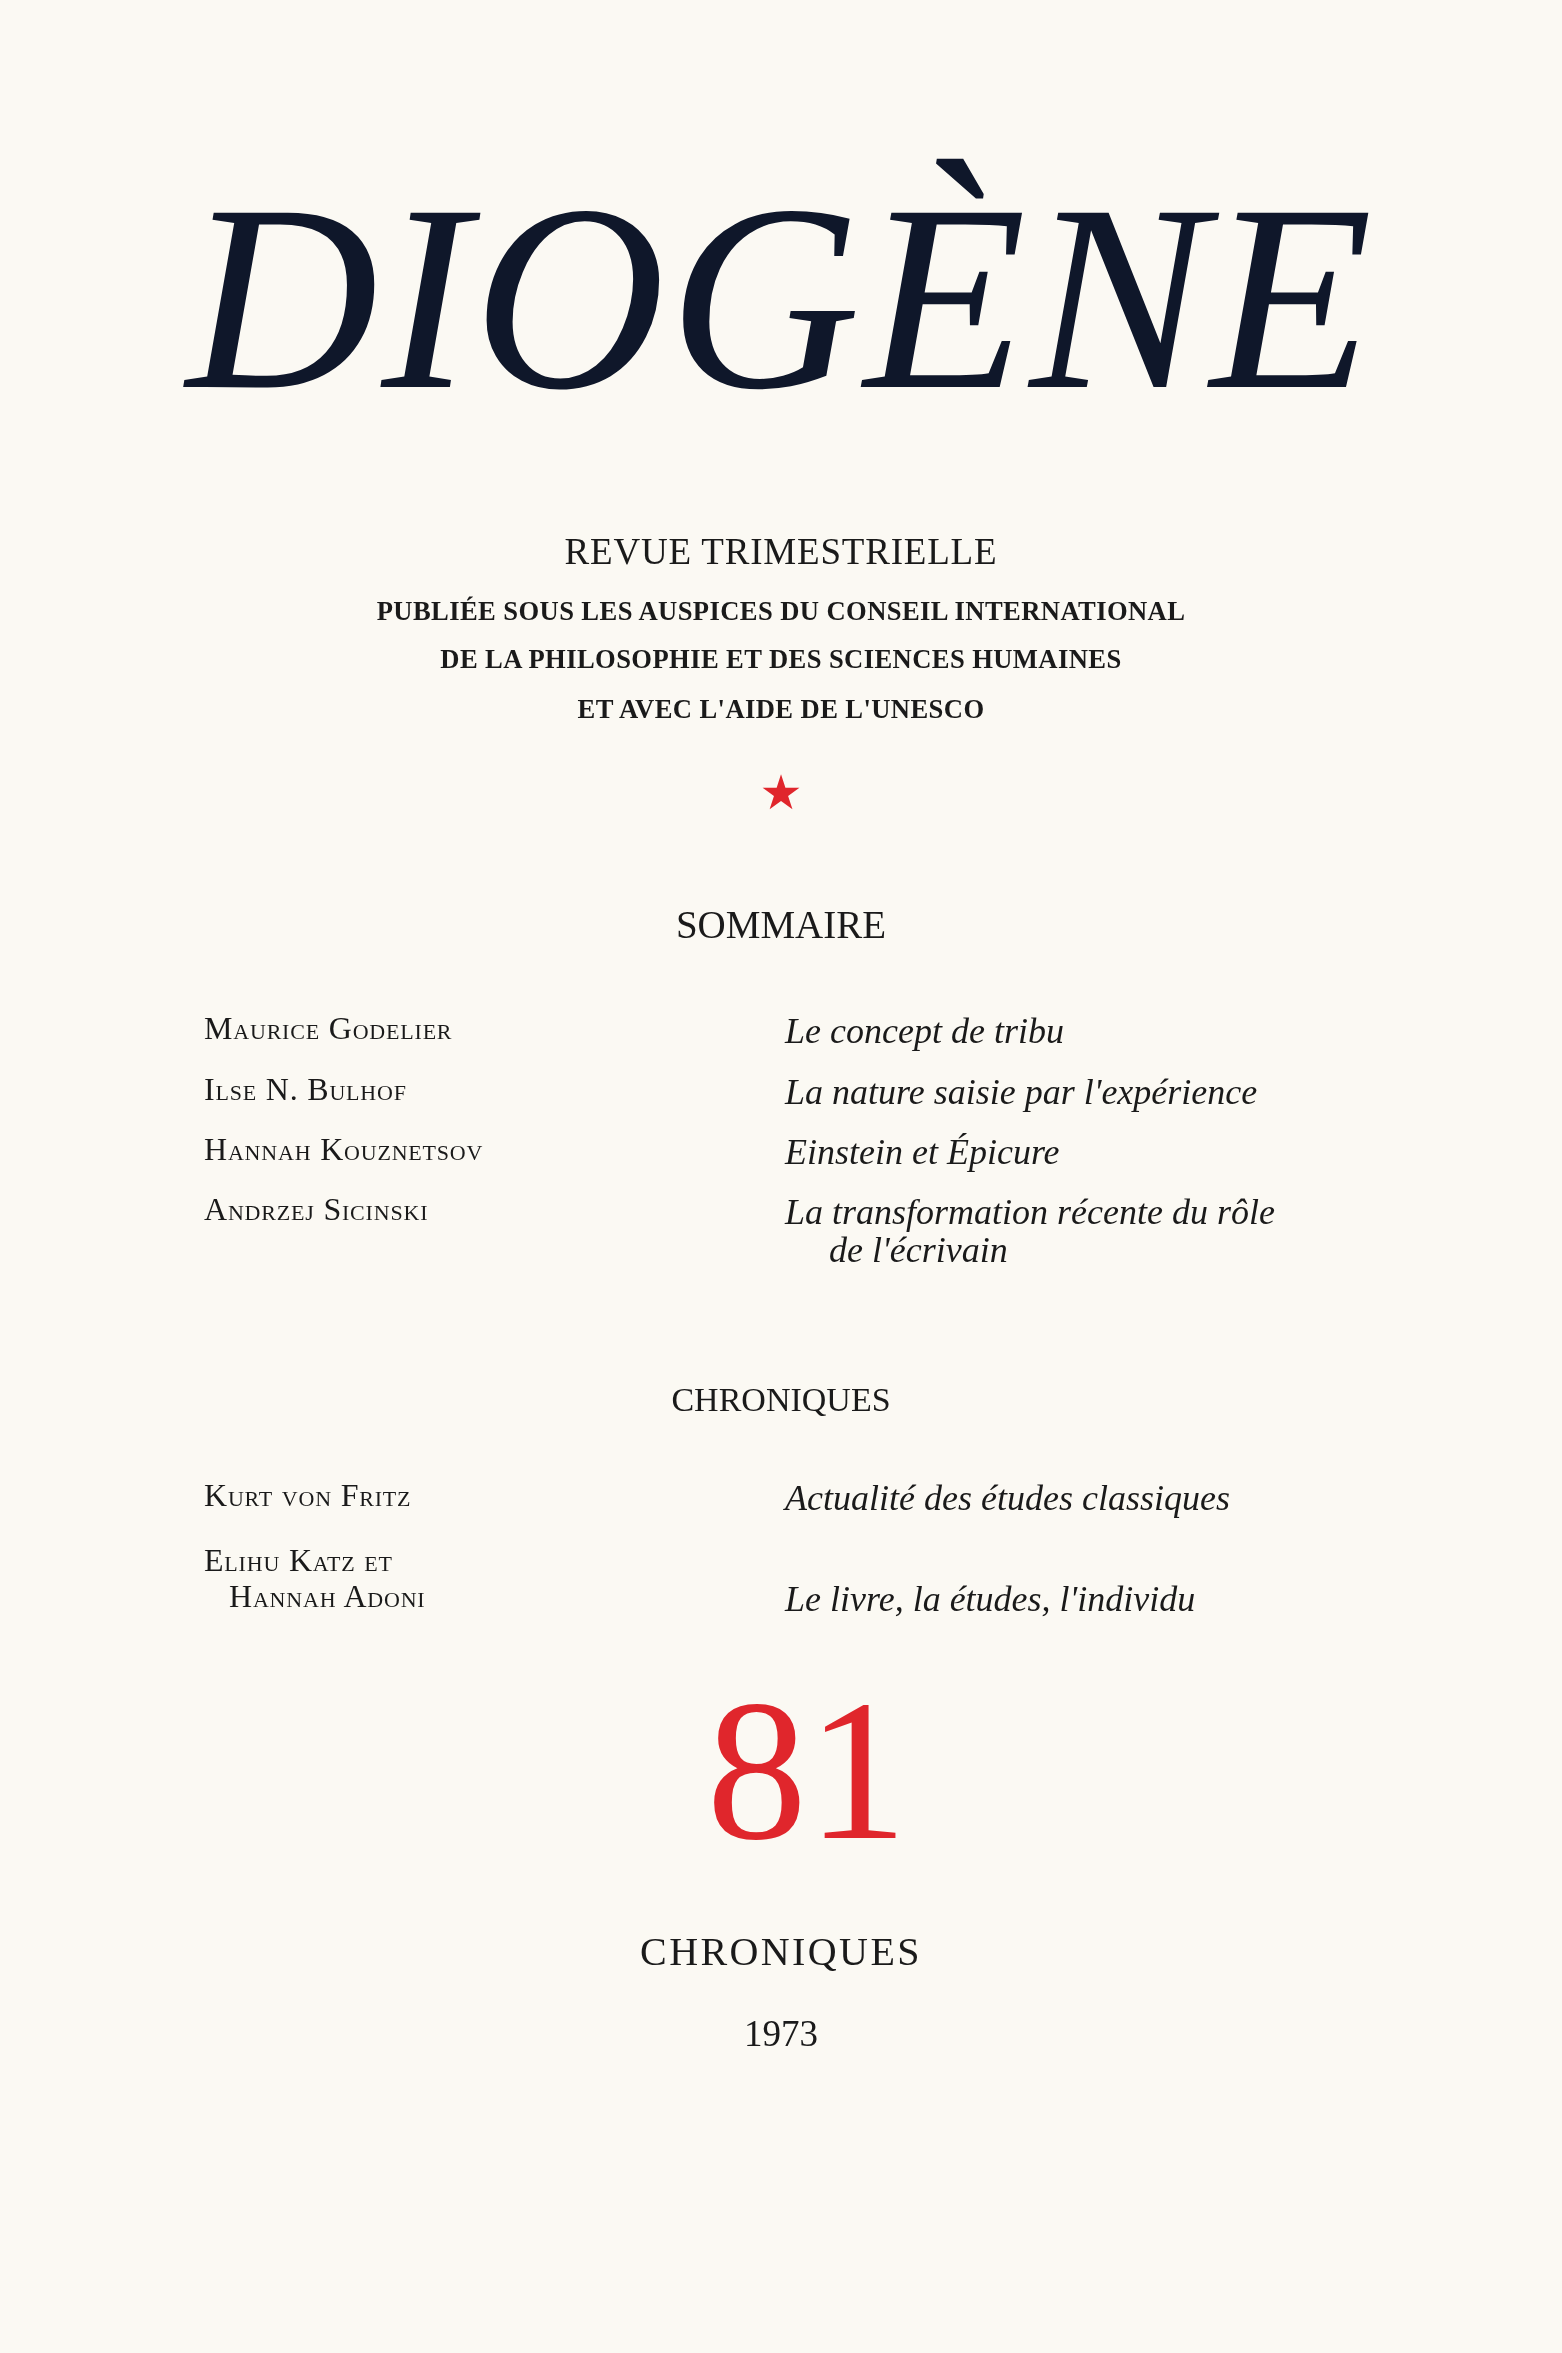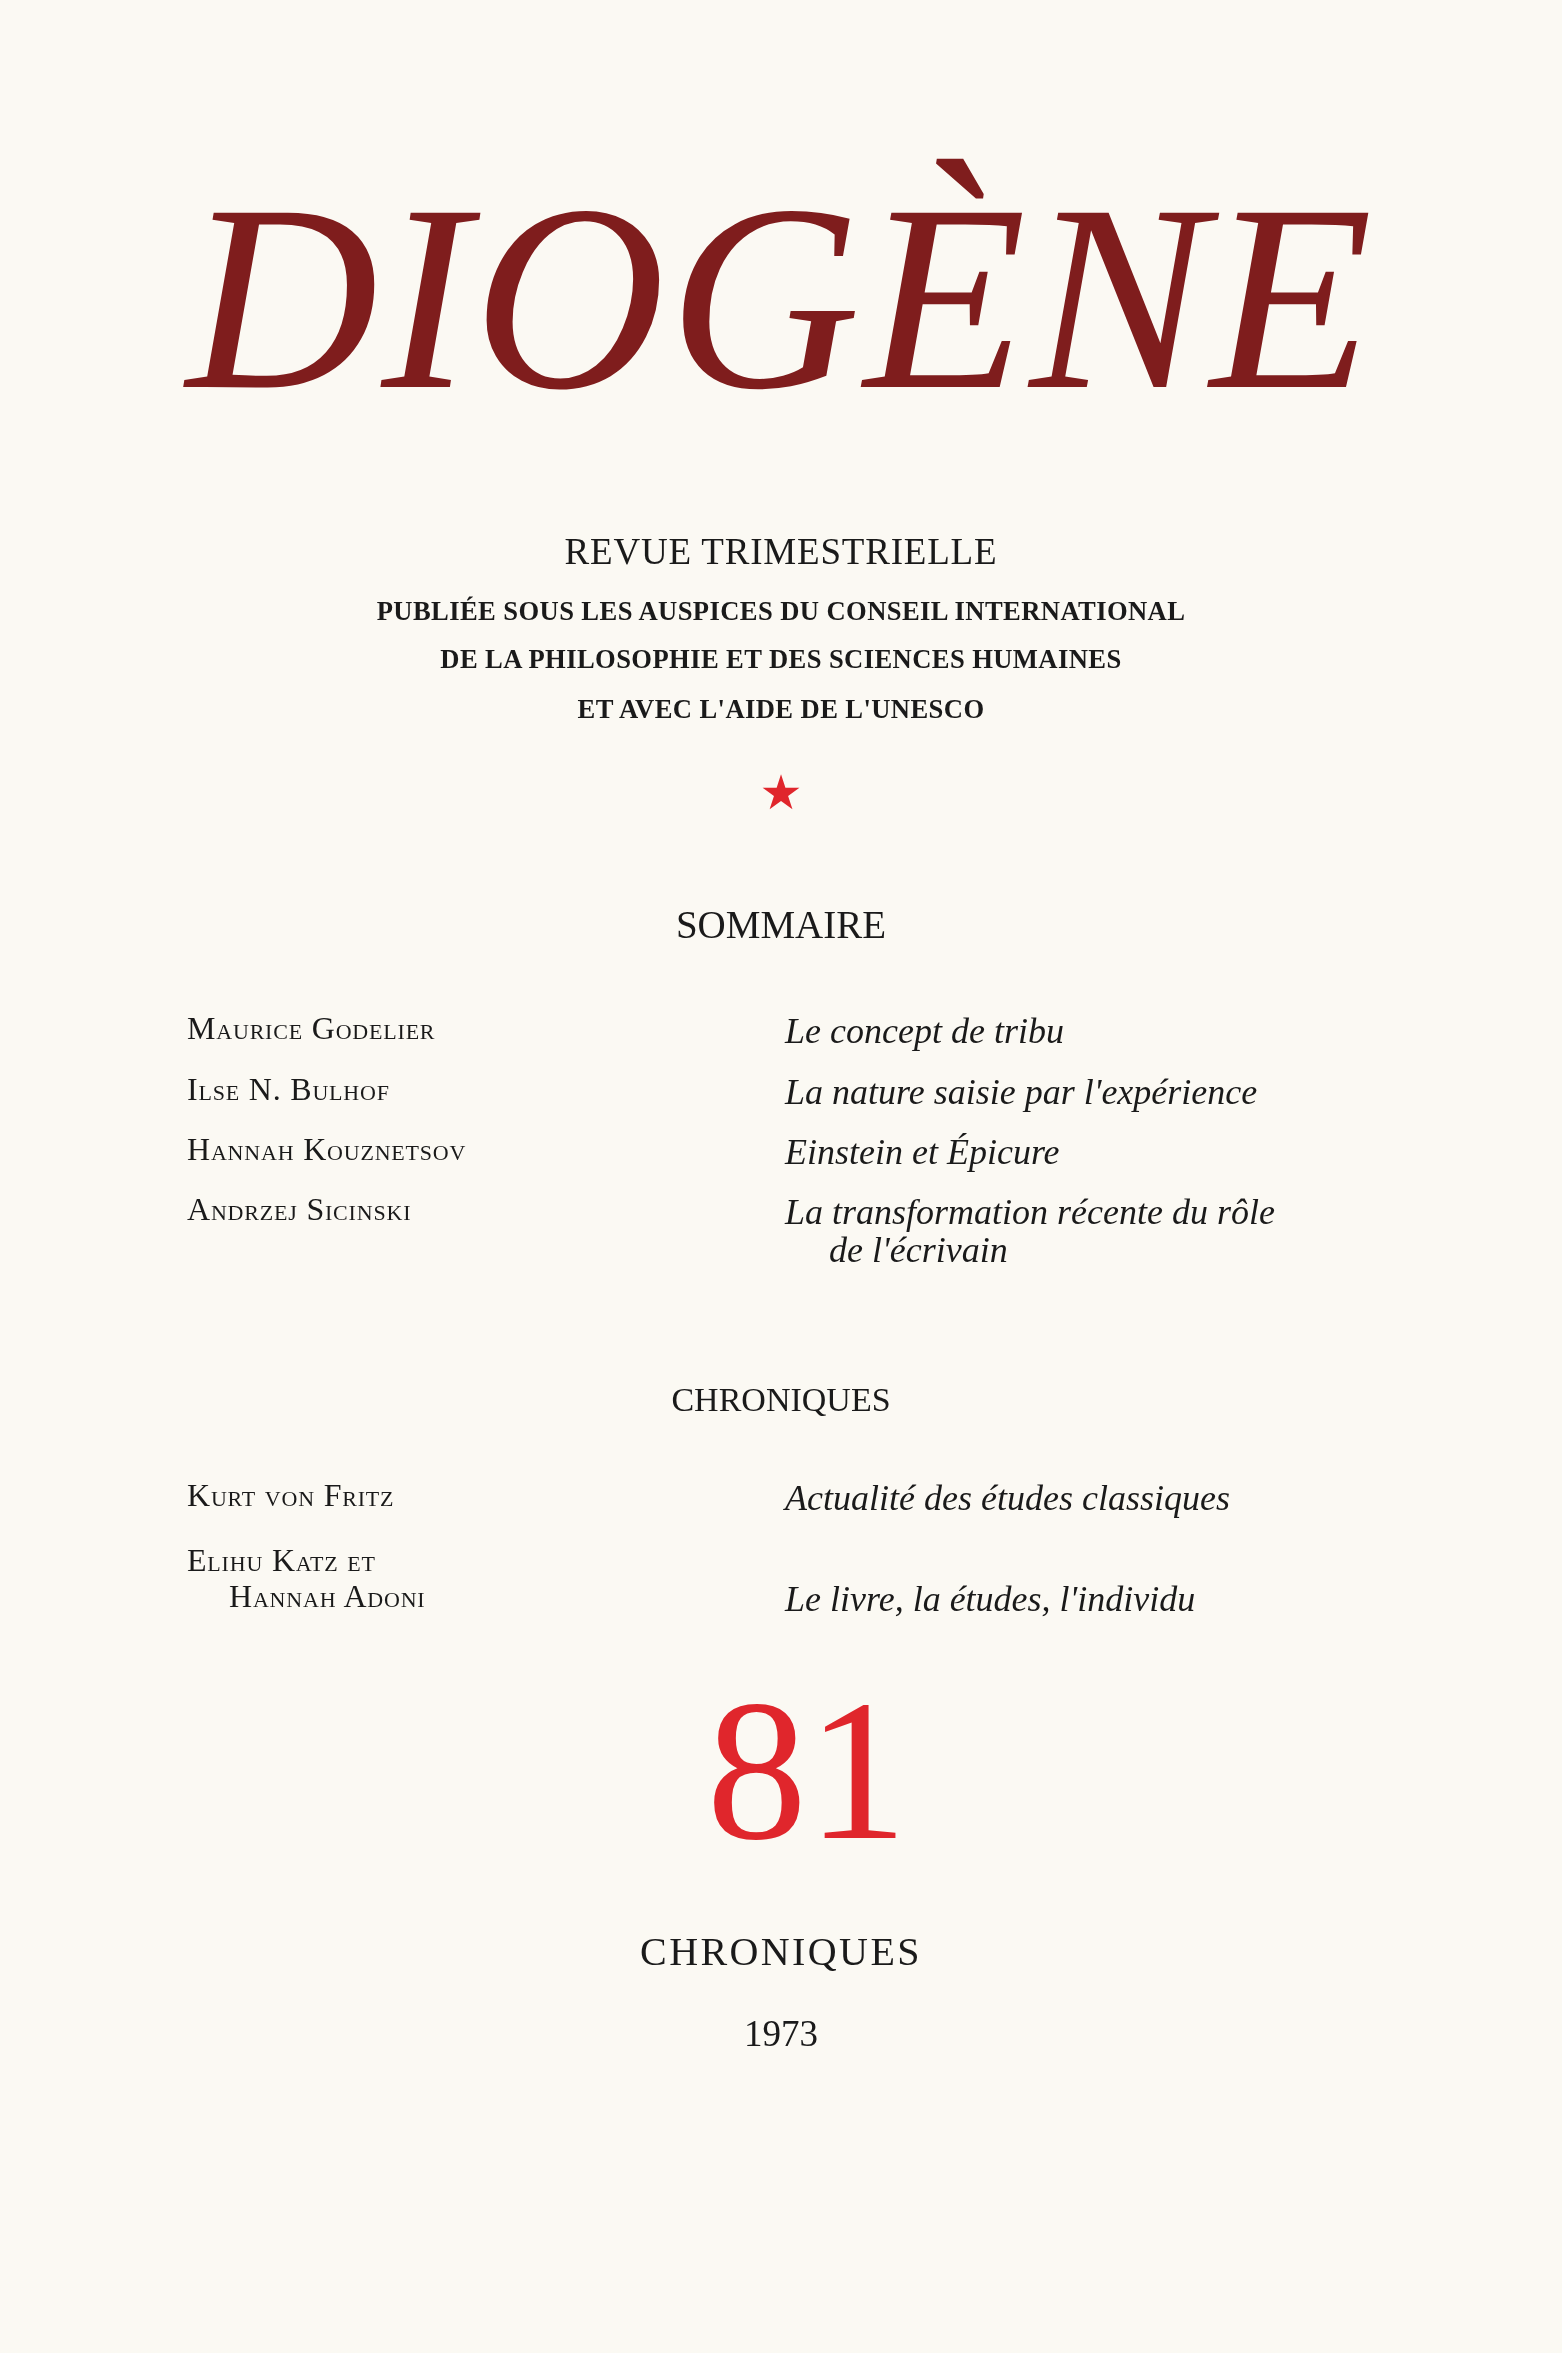--- a/index.html
+++ b/index.html
@@ -5,31 +5,31 @@
   html, body { margin:0; padding:0; }
   body { width:1562px; height:2354px; background:#fbf9f3; position:relative; overflow:hidden;
          font-family:"Liberation Serif","DejaVu Serif",serif; color:#1a1a1a; }
   .abs { position:absolute; }
   .center { left:0; width:1562px; text-align:center; }
   .title { top:153px; font-size:266px; line-height:290px; font-style:italic; letter-spacing:3.2px; }
   .sub1 { top:530px; font-size:37px; letter-spacing:0.8px; }
   .sub { font-size:26.6px; font-weight:bold; letter-spacing:0.4px; }
   .star { top:769px; font-size:48px; line-height:48px; }
   .heading { font-size:39px; }
-  .name { left:187px; font-size:32px; font-variant:small-caps; letter-spacing:0.8px; }
+  .name { left:204px; font-size:32px; font-variant:small-caps; letter-spacing:0.8px; }
   .art { left:785px; font-size:36px; font-style:italic; }
   .num { top:1666px; font-size:201px; line-height:209px;margin-left:26px; }
   .pub { top:1928px; font-size:40px; letter-spacing:2.4px; }
   .year { top:2012px; font-size:37px; }
 </style>
 </head>
 <body>
 
 <div>
-  <div class="abs center title" style="color:#7f1d1d">DIOGÈNE</div>
+  <div class="abs center title" style="color:#0f172a">DIOGÈNE</div>
   <div class="abs center sub1">REVUE TRIMESTRIELLE</div>
   <div class="abs center sub" style="top:596px">PUBLIÉE SOUS LES AUSPICES DU CONSEIL INTERNATIONAL</div>
   <div class="abs center sub" style="top:644px">DE LA PHILOSOPHIE ET DES SCIENCES HUMAINES</div>
   <div class="abs center sub" style="top:694px">ET AVEC L'AIDE DE L'UNESCO</div>
   <div class="abs center star" style="color:#e0262c">★</div>
 
   <div class="abs center heading" style="top:902px">SOMMAIRE</div>
 
   <div class="abs name" style="top:1010px">Maurice Godelier</div>
   <div class="abs art" style="top:1010px">Le concept de tribu</div>

